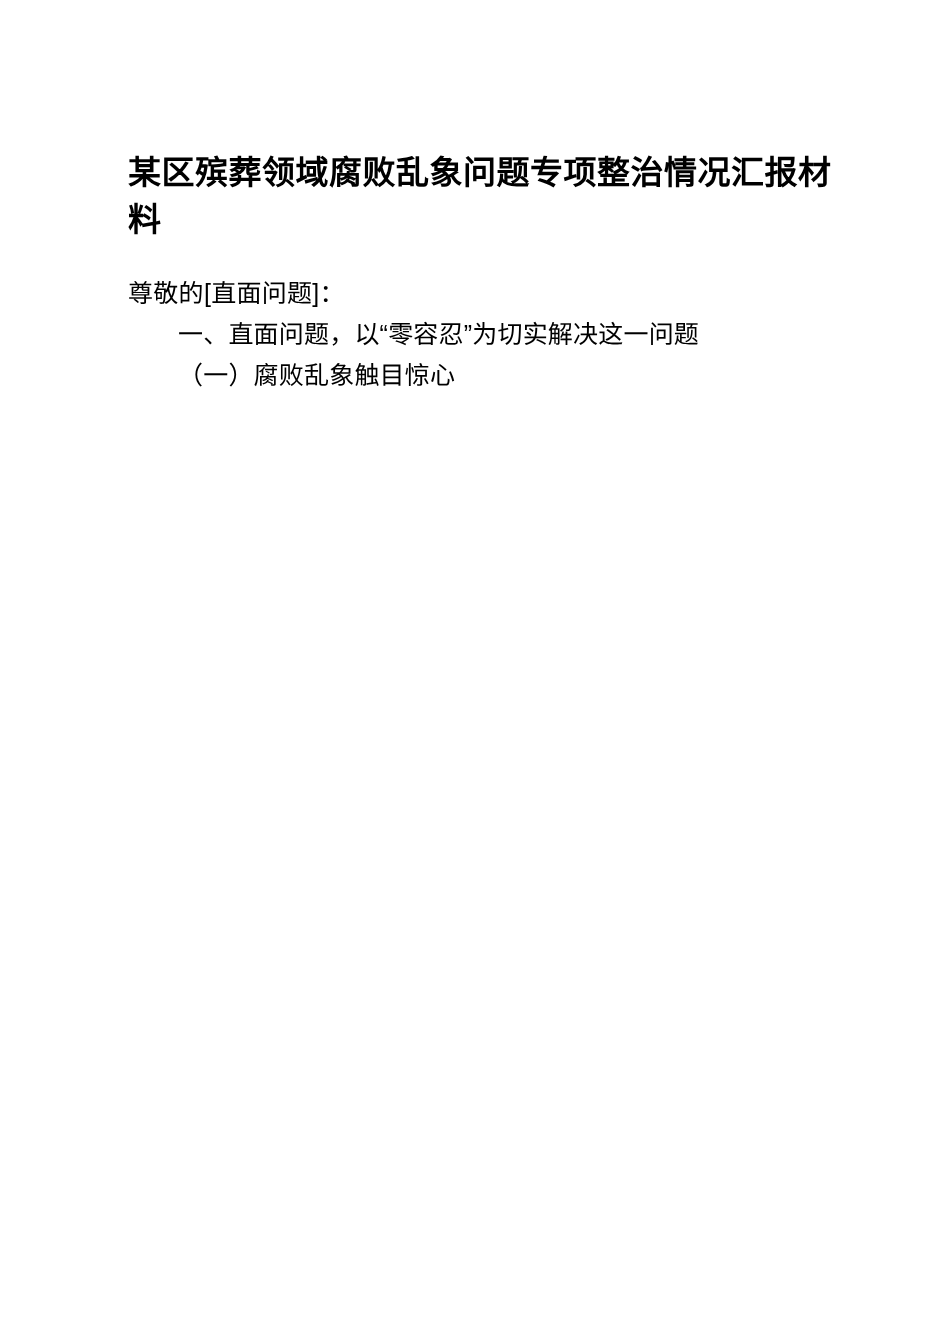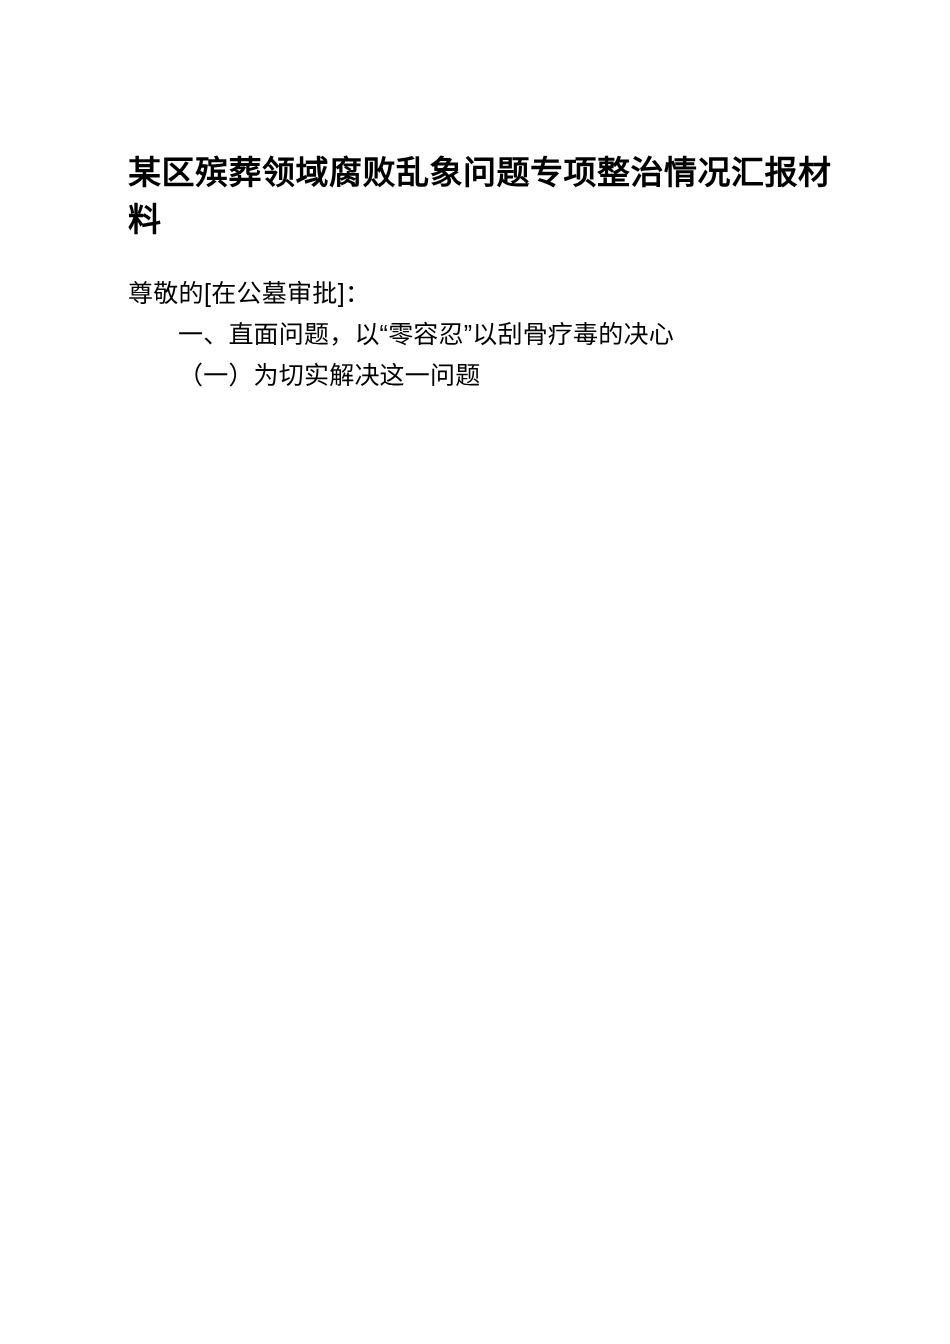--- a/index.html
+++ b/index.html
@@ -61,21 +61,21 @@
     letter-spacing: 0.2px;
   }
 </style>
 </head>
 <body>
 
 <div class="page">
 
   <h1 class="doc-title">某区殡葬领域腐败乱象问题专项整治情况汇报材料</h1>
 
-  <p class="salutation">尊敬的[在公墓审批]：</p>
+  <p class="salutation">尊敬的[直面问题]：</p>
 
 
-  <p class="heading-1">一、直面问题，以“零容忍”以刮骨疗毒的决心</p>
+  <p class="heading-1">一、直面问题，以“零容忍”为切实解决这一问题</p>
 
-  <p class="heading-2">（一）为切实解决这一问题</p>
+  <p class="heading-2">（一）腐败乱象触目惊心</p>
 
 
 </div>
 
 </body></html>

